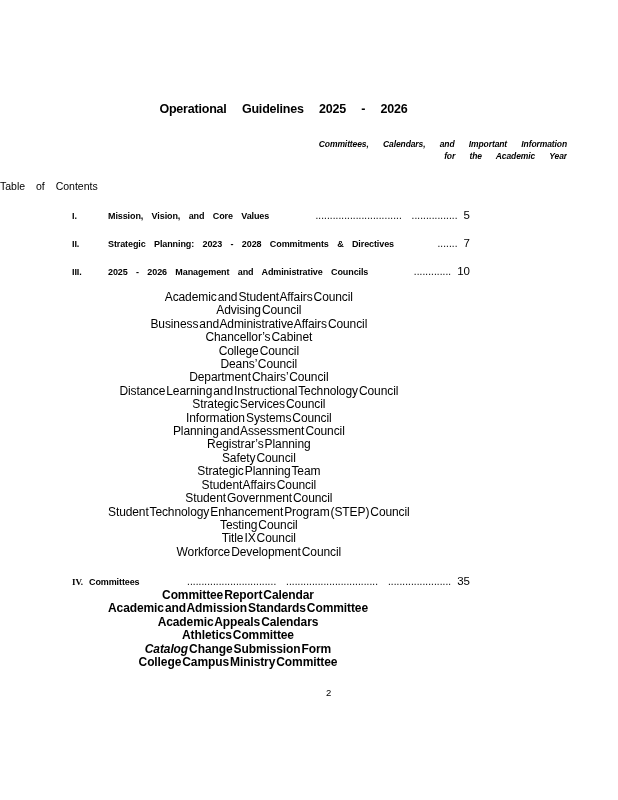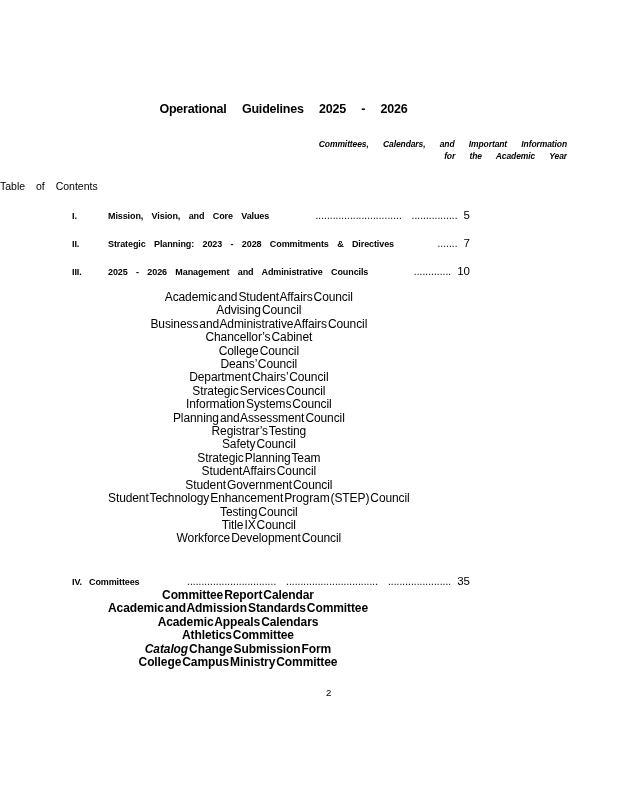--- a/index.html
+++ b/index.html
@@ -36,21 +36,21 @@
     display:flex;align-items:baseline;
   }
   #toc-entry-1{top:209px;}
   #toc-entry-2{top:237px;}
   #toc-entry-3{top:265px;}
   #toc-entry-4{top:575px;}
   .toc-entry .numeral{
     flex:0 0 36px;width:36px;
     font-size:9px;font-weight:bold;letter-spacing:-0.1px;
   }
-  .toc-entry.tight .numeral{flex:0 0 17px;width:17px;}
+  .toc-entry.tight .numeral{flex:0 0 17px;width:17px;font-family:Liberation Serif, serif;}
   .toc-entry .entry-title{
     font-size:9px;font-weight:bold;
     letter-spacing:-0.1px;word-spacing:6px;
     white-space:nowrap;
   }
   .toc-entry .dots{
     margin-left:auto;
     font-size:10px;letter-spacing:0.1px;word-spacing:2px;
     white-space:pre;
   }
@@ -111,24 +111,25 @@
   </div>
 
   <ul class="sublist" id="councils-list">
     <li>Academic and Student Affairs Council</li>
     <li>Advising Council</li>
     <li>Business and Administrative Affairs Council</li>
     <li>Chancellor’s Cabinet</li>
     <li>College Council</li>
     <li>Deans’ Council</li>
     <li>Department Chairs’ Council</li>
+    <li>Distance Learning and Instructional Technology Council</li>
     <li>Strategic Services Council</li>
     <li>Information Systems Council</li>
     <li>Planning and Assessment Council</li>
-    <li>Registrar’s Testing</li>
+    <li>Registrar’s Planning</li>
     <li>Safety Council</li>
     <li>Strategic Planning Team</li>
     <li>Student Affairs Council</li>
     <li>Student Government Council</li>
     <li>Student Technology Enhancement Program (STEP) Council</li>
     <li>Testing Council</li>
     <li>Title IX Council</li>
     <li>Workforce Development Council</li>
   </ul>
 

